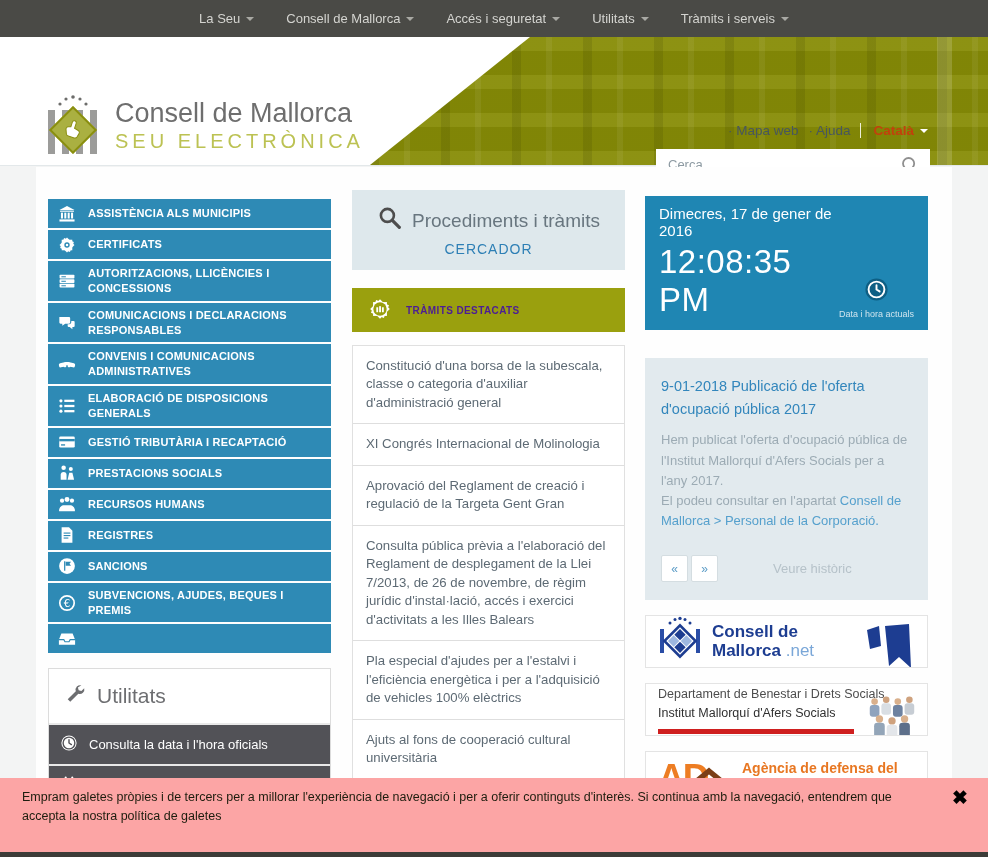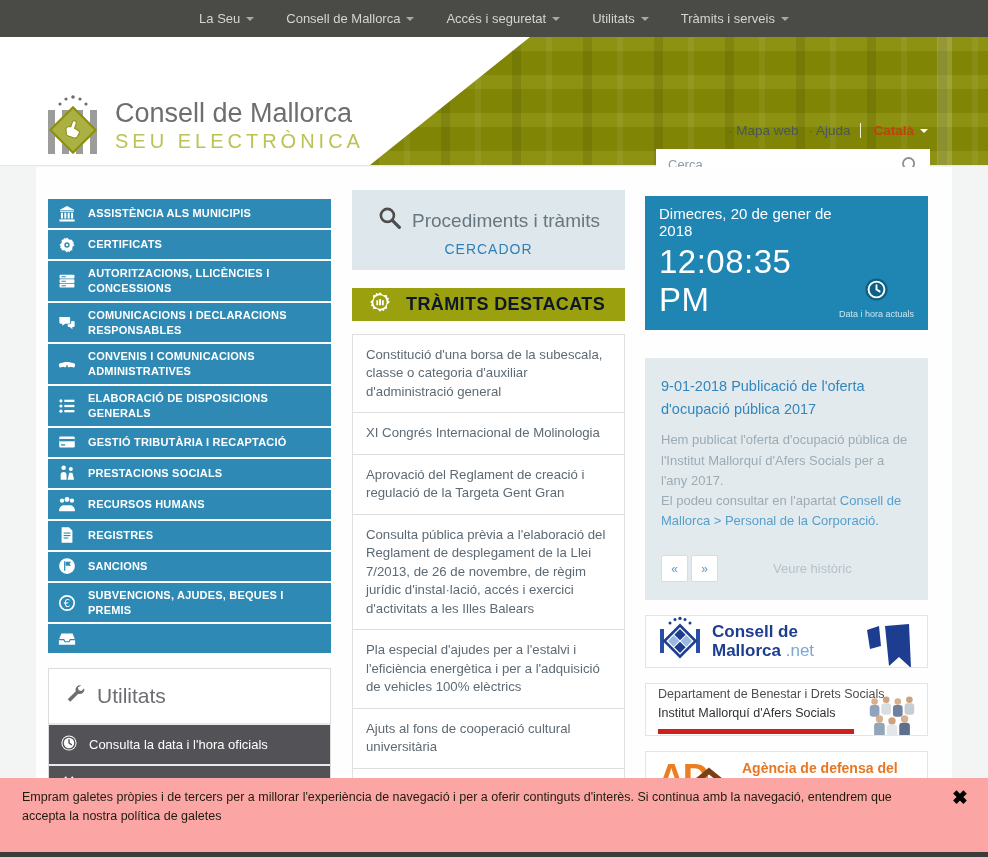--- a/index.html
+++ b/index.html
@@ -53,21 +53,21 @@
 
   .utilities { margin-top:15px; border:1px solid #dcdcdc; background:#fff; }
   .util-header { padding:14px 16px; display:flex; align-items:center; gap:11px; color:#6d6e71; font-size:21px; }
   .util-item { background:#525257; color:#fff; font-size:13px; display:flex; align-items:center; gap:11px; padding:9px 11px; border-top:2px solid #e9e9e9; cursor:pointer; }
 
   
   .midcol { position:absolute; left:316px; top:23px; width:273px; }
   .finder { background:#dee8ec; padding:15px 10px 13px; text-align:center; cursor:pointer; }
   .finder-row { display:flex; justify-content:center; align-items:center; gap:9px; color:#68767f; font-size:19px; }
   .finder-link { margin-top:5px; color:#2d7fb5; font-size:14px; letter-spacing:1px; cursor:pointer; }
-  .featured-header { margin-top:18px; background:#9aa00e; height:33px; display:flex; align-items:center; gap:13px; padding:0 15px; color:#0f172a; font-weight:bold; font-size:18px; letter-spacing:.4px; }
+  .featured-header { margin-top:18px; background:#9aa00e; height:44px; display:flex; align-items:center; gap:13px; padding:0 15px; color:#4c1d95; font-weight:bold; font-size:10px; letter-spacing:.4px; }
   .tramits-list { margin-top:13px; background:#fff; border:1px solid #e0e0e0; }
   .tramit { padding:11px 13px; font-size:13.2px; color:#5d6a74; line-height:1.4; border-bottom:1px solid #dedede; cursor:pointer; }
   .tramit:last-child { border-bottom:none; }
 
   
   .rightcol { position:absolute; left:609px; top:29px; width:283px; }
   .datetime { background:#1f86b3; padding:9px 14px 11px; display:flex; justify-content:space-between; }
   .dt-date { color:#fff; font-size:15px; }
   .dt-time { color:#fff; font-size:33px; margin-top:4px; letter-spacing:.5px; }
   .dt-meta { display:flex; flex-direction:column; align-items:center; justify-content:flex-end; gap:2px; padding-top:6px; }
@@ -396,21 +396,21 @@
         <div class="tramit">Ajuts al fons de cooperació cultural universitària</div>
         <div class="tramit">Ajuts de minimis al fons de creació i producció d'arts plàstiques i visuals</div>
         <div class="tramit">Subvencions al fons d'activitats culturals de les entitats de l'Administració local</div>
 
       </div>
     </div>
 
     <div class="rightcol">
       <div class="datetime">
         <div>
-          <div class="dt-date">Dimecres, 20 de gener de 2018</div>
+          <div class="dt-date">Dimecres, 17 de gener de 2016</div>
           <div class="dt-time">12:08:35 PM</div>
         </div>
         <div class="dt-meta">
           <span><svg width="27" height="27" viewBox="0 0 28 28">
                 <circle cx="14" cy="14" r="11.5" fill="#0e5f84"></circle>
                 <circle cx="14" cy="14" r="8.2" fill="none" stroke="#fff" stroke-width="2"></circle>
                 <path d="M14 9.6V14l3.2 2" stroke="#fff" stroke-width="2" fill="none" stroke-linecap="round"></path>
               </svg></span>
           <span class="dt-caption">Data i hora actuals</span>
         </div>

